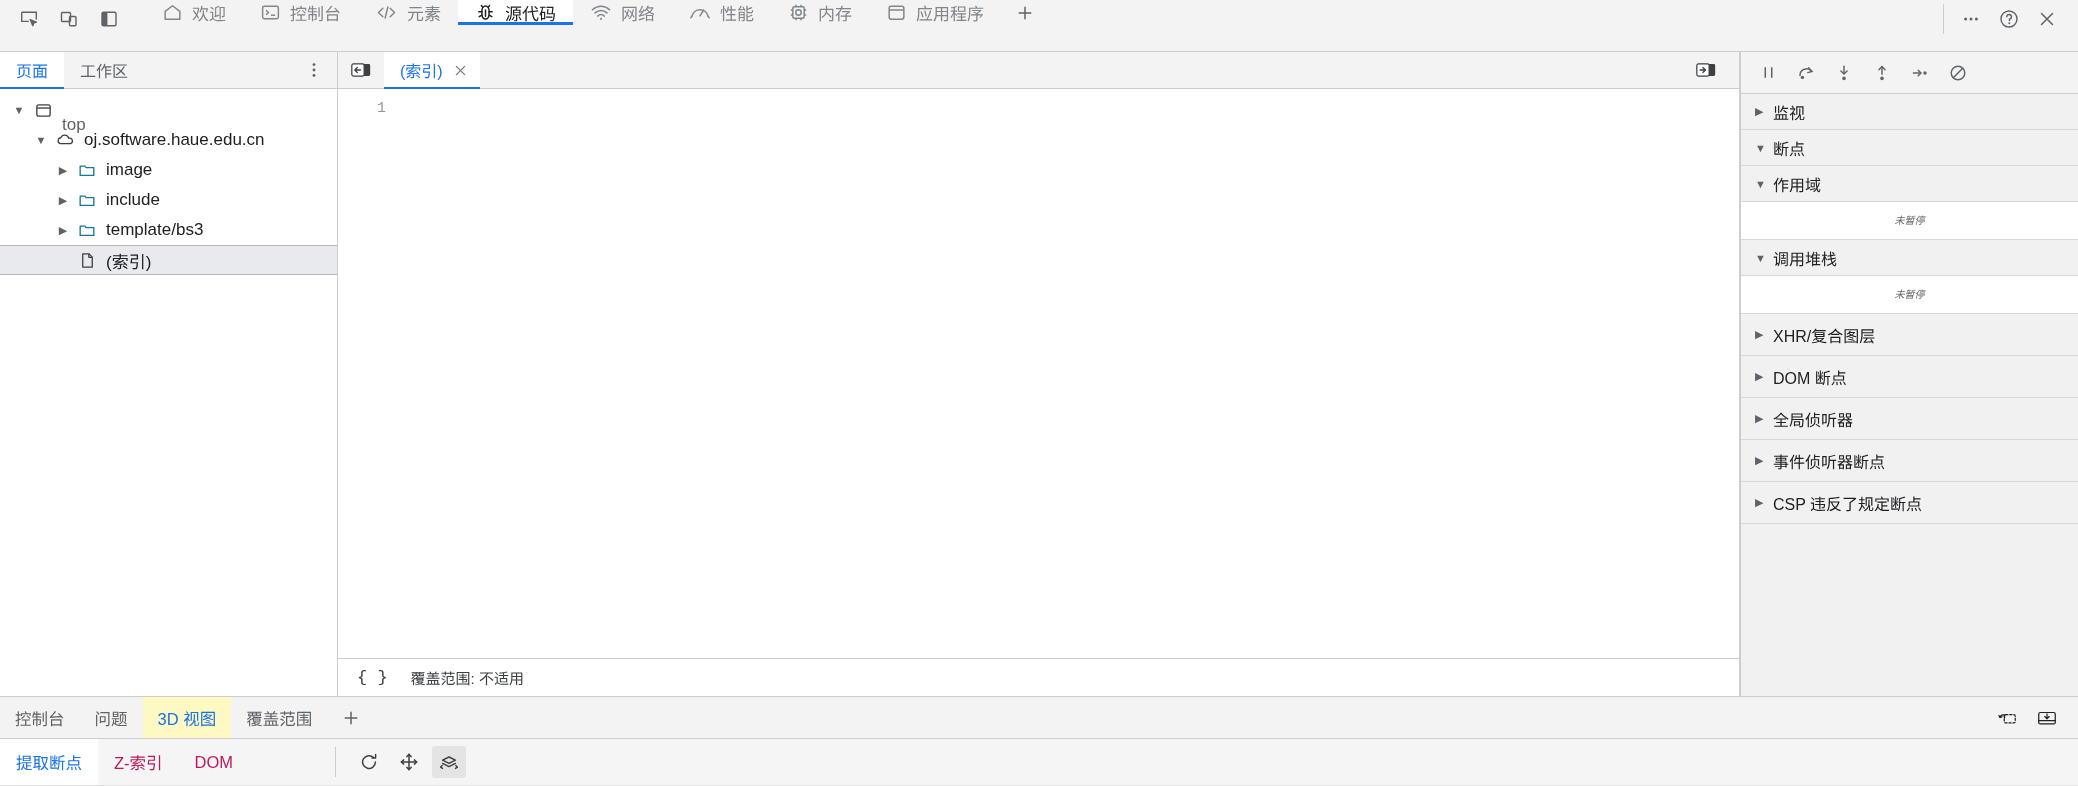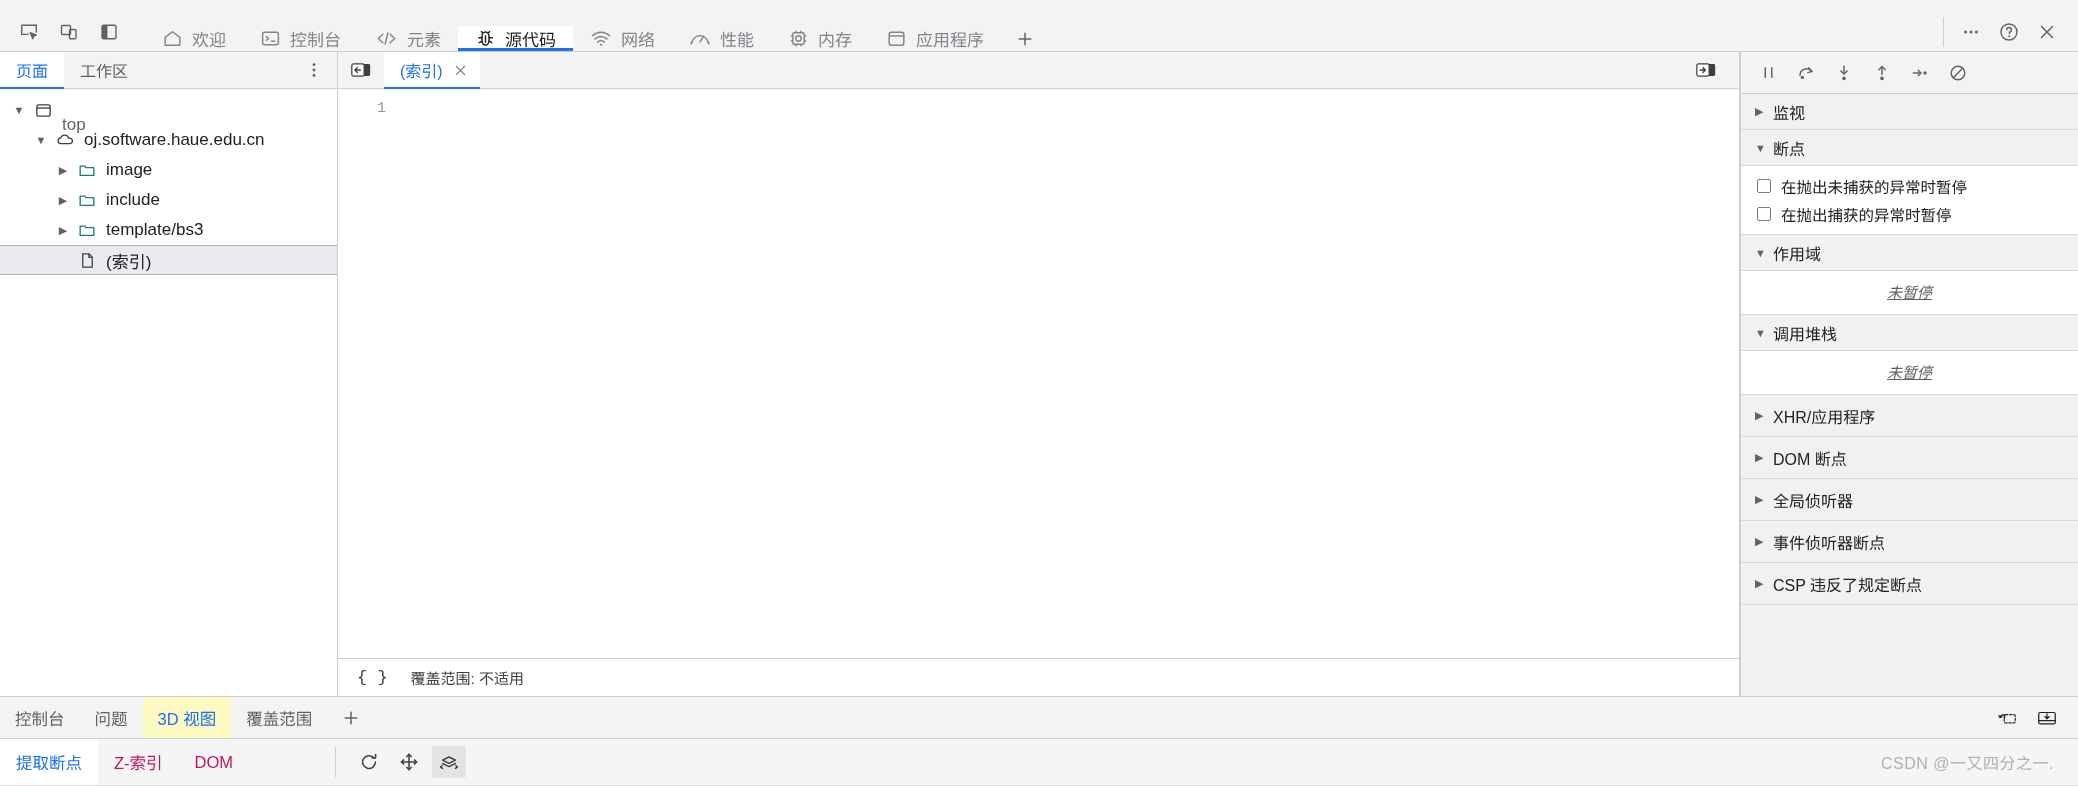--- a/index.html
+++ b/index.html
@@ -13,21 +13,21 @@
     background: #ffffff;
     color: #202124;
     -webkit-font-smoothing: antialiased;
   }
 
   .app { width: 2078px; height: 786px; display: flex; flex-direction: column; background:#fff; }
 
   
   .topbar {
     height: 52px; min-height: 52px;
-    display: flex; align-items: flex-end;
+    display: flex; align-items: flex-start;
     background: #f3f3f3;
     border-bottom: 1px solid #cdcdcd;
     position: relative;
   }
   .topbar-left { display:flex; align-items:center; padding-left: 10px; gap: 2px; }
   .icon-btn {
     width: 38px; height: 38px;
     display:flex; align-items:center; justify-content:center;
     border-radius: 3px; cursor: pointer; color:#5f6368;
   }
@@ -148,21 +148,21 @@
   .dbg-body { flex:1; overflow:hidden; }
   .dbg-section {
     display:flex; align-items:center; gap:8px;
     height: 36px; padding-left: 14px;
     background:#f1f1f1;
     border-bottom: 1px solid #d8d8d8;
     cursor:pointer; font-size:16px; color:#202124;
   }
   .sec-tw { font-size:11px; color:#5f6368; width:10px; display:flex; align-items:center; }
   .dbg-content { background:#fff; border-bottom:1px solid #d8d8d8; padding: 6px 0; }
-  .dbg-empty { text-align:center; font-style:italic; color:#5f6368; font-size:15px; padding: 4px 0 6px; text-decoration: underline; }
+  .dbg-empty { text-align:center; font-style:italic; color:#5f6368; font-size:10px; padding: 4px 0 6px; }
   .cb-row { display:flex; align-items:center; gap:10px; padding: 3px 0 3px 16px; font-size:15.5px; color:#202124; cursor:pointer; }
   .cbox { width:14px; height:14px; border:1px solid #77797c; background:#fff; border-radius:2px; flex:0 0 auto; }
 
   
   .drawer { border-top: 1px solid #cdcdcd; background:#fff; display:flex; flex-direction:column; }
   .drawer-tabbar {
     height: 42px; min-height:42px;
     display:flex; align-items:stretch;
     background:#f3f3f3; border-bottom:1px solid #cdcdcd;
   }
@@ -518,50 +518,40 @@
 
         <div class="dbg-section">
           <span class="sec-tw">▶</span>
           <span>监视</span>
         </div>
 
         <div class="dbg-section">
           <span class="sec-tw">▼</span>
           <span>断点</span>
         </div>
-        <div class="dbg-content">
-          <div class="cb-row">
-            <span class="cbox"></span>
-            <span>在抛出未捕获的异常时暂停</span>
-          </div>
-          <div class="cb-row">
-            <span class="cbox"></span>
-            <span>在抛出捕获的异常时暂停</span>
-          </div>
-        </div>
 
         <div class="dbg-section">
           <span class="sec-tw">▼</span>
           <span>作用域</span>
         </div>
         <div class="dbg-content">
           <div class="dbg-empty">未暂停</div>
         </div>
 
         <div class="dbg-section">
           <span class="sec-tw">▼</span>
           <span>调用堆栈</span>
         </div>
         <div class="dbg-content">
           <div class="dbg-empty">未暂停</div>
         </div>
 
         <div class="dbg-section" style="height:42px">
           <span class="sec-tw">▶</span>
-          <span>XHR/应用程序</span>
+          <span>XHR/复合图层</span>
         </div>
         <div class="dbg-section" style="height:42px">
           <span class="sec-tw">▶</span>
           <span>DOM 断点</span>
         </div>
         <div class="dbg-section" style="height:42px">
           <span class="sec-tw">▶</span>
           <span>全局侦听器</span>
         </div>
         <div class="dbg-section" style="height:42px">
@@ -639,17 +629,16 @@
           </svg>
         </div>
         <div class="tool-btn on">
           <svg width="22" height="22" viewBox="0 0 22 22" fill="none" stroke="currentColor" stroke-width="1.4" stroke-linecap="round" stroke-linejoin="round">
             <path d="M4.6 9.2L11 6l6.4 3.2L11 12.4z"></path>
             <path d="M4.6 12.4L11 15.6l6.4-3.2"></path>
             <path d="M4.2 14.6l-1.6 1.5 1.9 1.3M17.8 14.6l1.6 1.5-1.9 1.3"></path>
           </svg>
         </div>
       </div>
-      <div class="watermark">CSDN @一又四分之一.</div>
     </div>
   </div>
 
 </div>
 
 </body></html>

